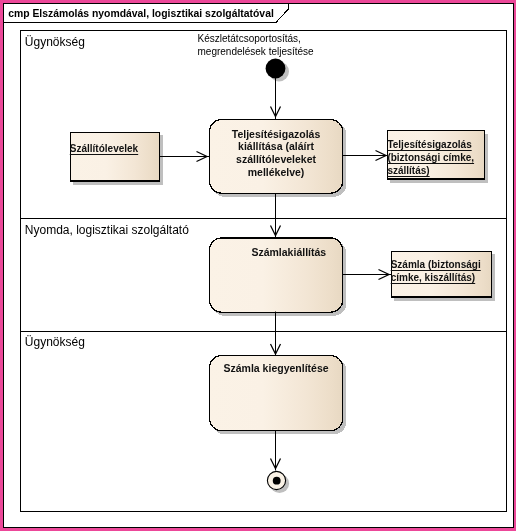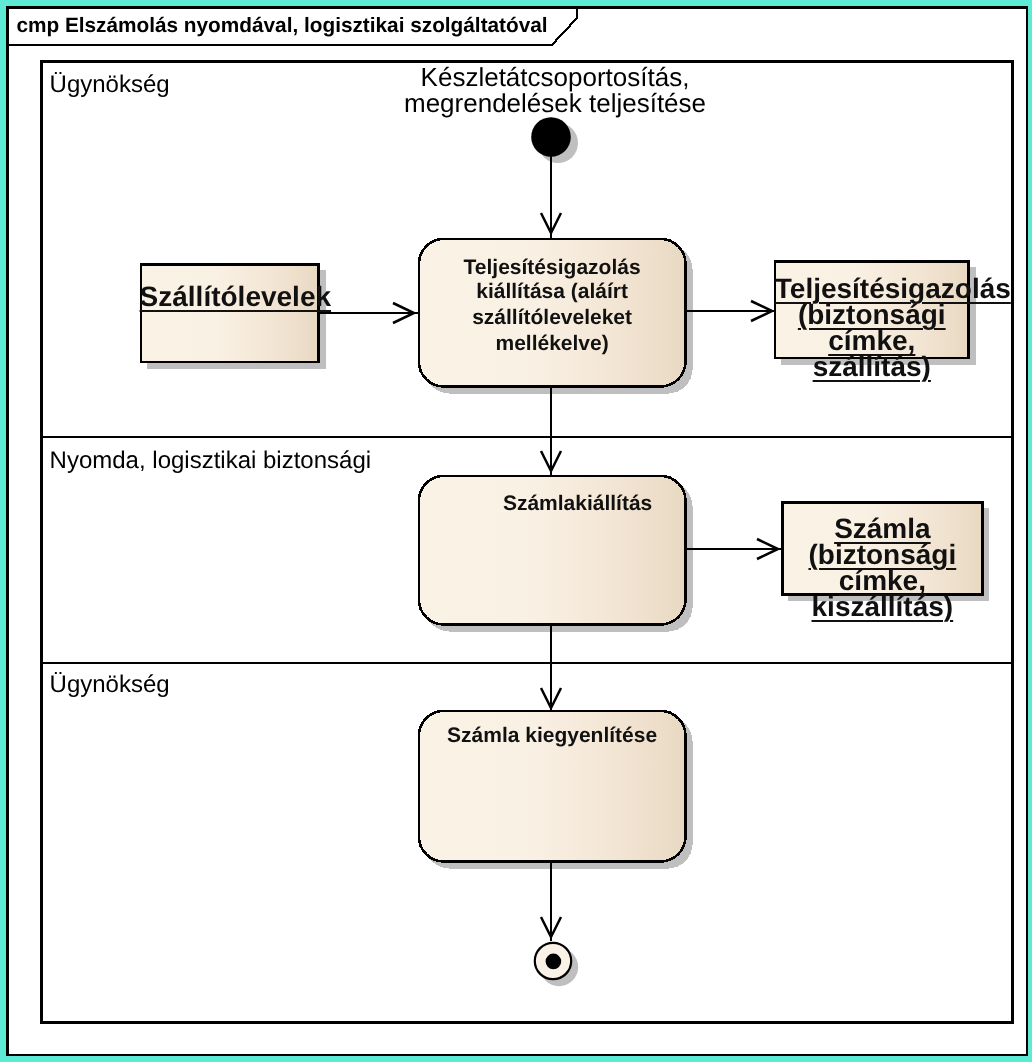--- a/index.html
+++ b/index.html
@@ -1,33 +1,33 @@
 <!DOCTYPE html>
 <html><head>
 <meta charset="utf-8">
 <style>
   html,body{margin:0;padding:0;background:#ffffff;}
   body{width:516px;height:531px;overflow:hidden;
        font-family:"Liberation Sans",sans-serif;}
-  #canvas{position:relative;width:516px;height:531px;background:#5eead4;}
+  #canvas{position:relative;width:516px;height:531px;background:#ec4899;}
 
   svg.layer{position:absolute;left:0;top:0;width:516px;height:531px;
             pointer-events:none;}
 
   .frame-title{position:absolute;left:8.2px;top:7.6px;font-size:10.4px;font-weight:bold;
                color:#000;white-space:nowrap;}
   .lane-label{position:absolute;font-size:12px;color:#000;white-space:nowrap;}
 
   .act-txt{position:absolute;font-size:10.5px;font-weight:bold;color:#111;
            text-align:center;line-height:12.9px;white-space:pre-line;}
-  .art-txt{position:absolute;font-size:14px;font-weight:bold;color:#111;
-           text-align:center;line-height:13px;white-space:pre-line;}
+  .art-txt{position:absolute;font-size:10px;font-weight:bold;color:#111;
+           text-align:left;line-height:13px;white-space:pre-line;}
   .art-txt span{text-decoration:underline;text-underline-offset:1.5px;
                 text-decoration-thickness:1px;}
-  .start-cap{position:absolute;font-size:13px;color:#000;text-align:center;
+  .start-cap{position:absolute;font-size:10px;color:#000;text-align:left;
              line-height:13.3px;white-space:pre-line;}
   .hit{position:absolute;background:transparent;}
 </style>
 </head>
 <body>
 
 <div id="canvas">
 
   <svg class="layer" viewBox="0 0 516 531">
     <defs>
@@ -98,21 +98,21 @@
     </g>
 
     <circle cx="275.5" cy="68.5" r="9.9" fill="#000"></circle>
     <circle cx="276.5" cy="480.5" r="9.1" fill="#FAF2E6" stroke="#000" stroke-width="1.1"></circle>
     <circle cx="276.7" cy="480.7" r="3.9" fill="#000"></circle>
   </svg>
 
   <div class="frame-title">cmp Elszámolás nyomdával, logisztikai szolgáltatóval</div>
 
   <div class="lane-label" style="left:24.8px;top:35px">Ügynökség</div>
-  <div class="lane-label" style="left:24.8px;top:223px">Nyomda, logisztikai biztonsági</div>
+  <div class="lane-label" style="left:24.8px;top:223px">Nyomda, logisztikai szolgáltató</div>
   <div class="lane-label" style="left:24.8px;top:335px">Ügynökség</div>
 
   <div class="start-cap" style="left:197.5px;top:32.2px;width:160px">Készletátcsoportosítás,
 megrendelések teljesítése</div>
 
   <div class="act-txt" style="left:208.8px;top:127.5px;width:134.5px">Teljesítésigazolás
 kiállítása (aláírt
 szállítóleveleket
 mellékelve)</div>
   <div class="act-txt" style="left:208.8px;top:246px;width:160px">Számlakiállítás</div>

